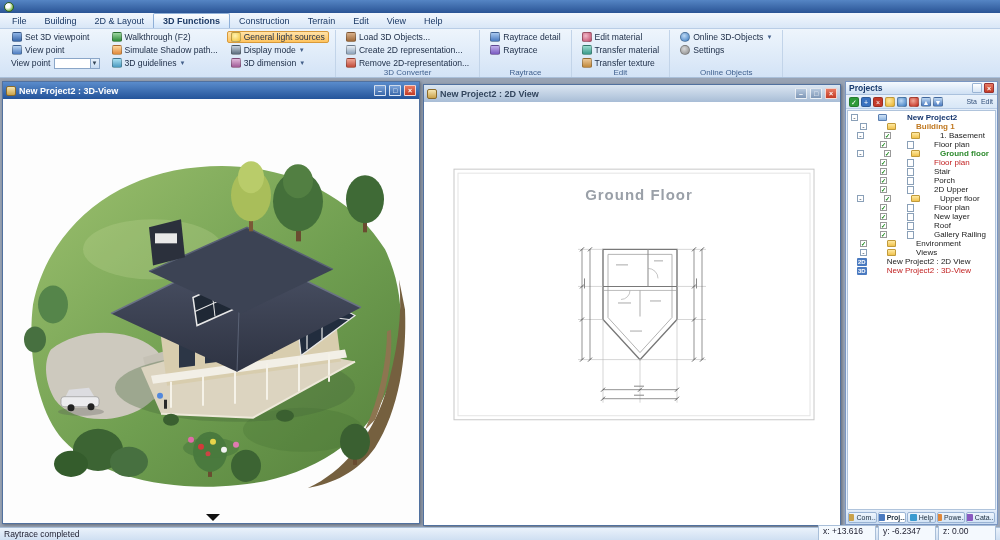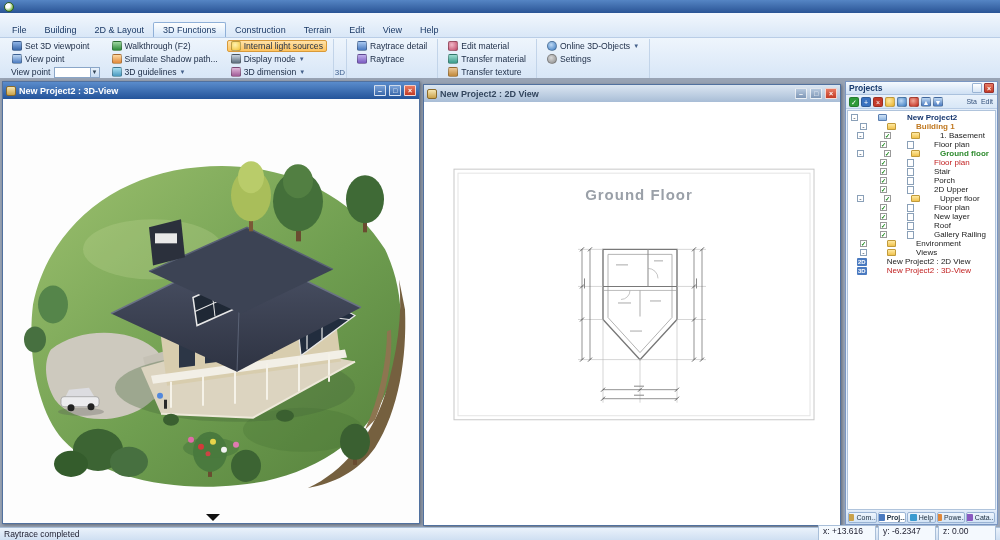--- a/index.html
+++ b/index.html
@@ -4,23 +4,23 @@
 <style>
   *{box-sizing:border-box;margin:0;padding:0}
   html,body{width:1000px;height:540px;overflow:hidden}
   body{font-family:"Liberation Sans",sans-serif;font-size:9px;color:#222;background:#98a3b4;position:relative}
 
   
   .titlebar{height:13px;background:linear-gradient(#5585c4,#2a5495);display:flex;align-items:center;padding:0 4px;gap:4px}
   .logo{width:10px;height:10px;border-radius:50%;background:radial-gradient(circle at 35% 35%,#ffffff 30%,#7ab648 72%);border:1px solid #2e5d1e}
 
   
-  .menubar{height:25px;background:linear-gradient(#f2f7fd,#d9e7f7);display:flex;align-items:flex-end;padding:0 3px;border-bottom:1px solid #b9cde6}
+  .menubar{height:16px;background:linear-gradient(#f2f7fd,#d9e7f7);display:flex;align-items:flex-end;padding:0 3px;border-bottom:1px solid #b9cde6}
   .mtab{padding:2px 9px 2px;font-size:9px;color:#1c3a66;cursor:default}
-  .mtab.active{background:linear-gradient(#fdfefe,#d4e6fa);border:1px solid #8fb0d8;border-bottom:none;border-radius:2px 2px 0 0;font-weight:normal}
+  .mtab.active{background:linear-gradient(#fdfefe,#d4e6fa);border:1px solid #8fb0d8;border-bottom:none;border-radius:2px 2px 0 0;font-weight:bold}
 
   
   .ribbon{height:49px;background:linear-gradient(#eef5fc,#d3e3f6);display:flex;border-bottom:1px solid #a9bfd9;padding:1px 2px 0}
   .rgroup{position:relative;padding:1px 6px 10px;border-right:1px solid #c2d4e9;display:flex;gap:5px;align-items:flex-start}
   .glabel{position:absolute;bottom:0;left:0;right:0;text-align:center;font-size:8px;color:#40618f}
   .col{display:flex;flex-direction:column;gap:1px}
   .rb{display:flex;align-items:center;gap:3px;height:12px;padding:0 3px;border:1px solid transparent;border-radius:2px;white-space:nowrap;font-size:8.6px;color:#1b2b45;cursor:default}
   .rb.hl{background:linear-gradient(#ffe2a8,#ffc45e);border-color:#d89a3a}
   .ic{width:10px;height:10px;border-radius:2px;flex:0 0 auto;border:1px solid rgba(0,0,0,.25)}
   .darr{font-size:6px;color:#44608a;line-height:6px}
@@ -155,36 +155,50 @@
       </div>
       <div class="rb">
         <span class="ic ic-guide"></span>
         <span>3D guidelines</span>
         <span class="darr">▼</span>
       </div>
     </div>
     <div class="col">
       <div class="rb hl">
         <span class="ic ic-bulb"></span>
-        <span>Internal light sources</span>
+        <span>General light sources</span>
       </div>
       <div class="rb">
         <span class="ic ic-display"></span>
         <span>Display mode</span>
         <span class="darr">▼</span>
       </div>
       <div class="rb">
         <span class="ic ic-dim"></span>
         <span>3D dimension</span>
         <span class="darr">▼</span>
       </div>
     </div>
   </div>
 
   <div class="rgroup">
+    <div class="col">
+      <div class="rb">
+        <span class="ic ic-load"></span>
+        <span>Load 3D Objects...</span>
+      </div>
+      <div class="rb">
+        <span class="ic ic-2d"></span>
+        <span>Create 2D representation...</span>
+      </div>
+      <div class="rb">
+        <span class="ic ic-remove"></span>
+        <span>Remove 2D-representation...</span>
+      </div>
+    </div>
     <div class="glabel">3D Converter</div>
   </div>
 
   <div class="rgroup">
     <div class="col">
       <div class="rb">
         <span class="ic ic-raydetail"></span>
         <span>Raytrace detail</span>
       </div>
       <div class="rb">

